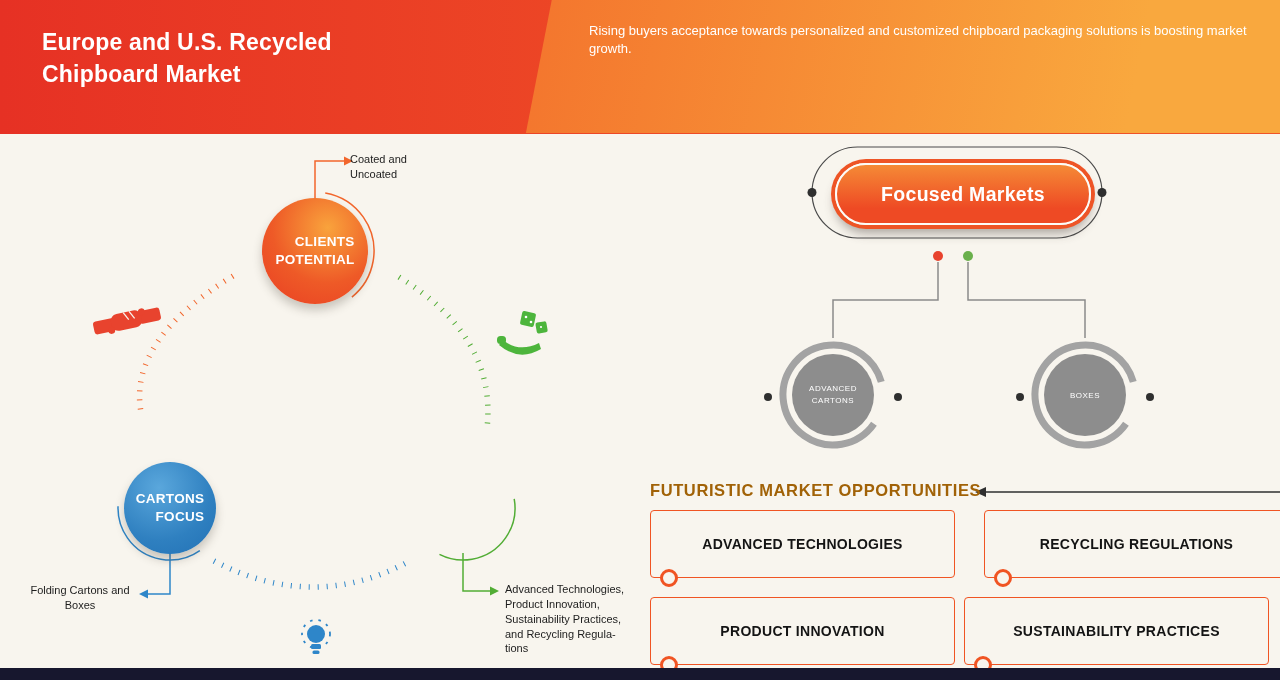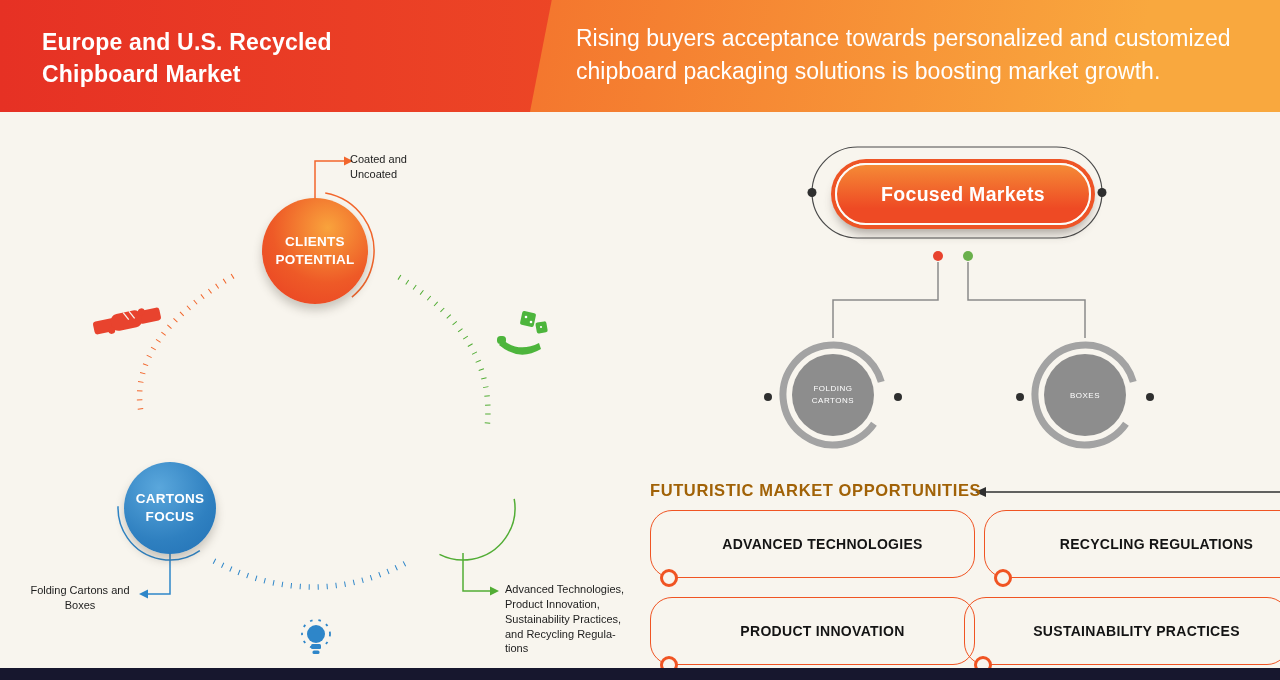--- a/index.html
+++ b/index.html
@@ -1,35 +1,35 @@
 <!DOCTYPE html>
 <html><head>
 <meta charset="utf-8">
 <style>
   html,body { margin:0; padding:0; background:#ddd; }
   .stage {
     position:relative; width:1280px; height:680px; overflow:hidden;
     background:#f8f5ee; font-family:"Liberation Sans", sans-serif;
   }
   
-  .header { position:absolute; left:0; top:0; width:1280px; height:112px;
+  .header { position:absolute; left:0; top:0; width:1280px; height:134px;
     background:linear-gradient(90deg,#e63124 0%,#ee4b26 55%,#f05427 100%); overflow:hidden; }
   .header-right { position:absolute; left:540px; top:-12px; width:800px; height:145px;
     background:linear-gradient(90deg,#f4772e 0%,#f9a83e 75%); transform:skewX(-11deg); }
   .page-title { position:absolute; left:42px; top:27px; width:350px; color:#fff;
     font-size:23px; font-weight:700; line-height:1.38; letter-spacing:0.2px; }
-  .header-subtitle { position:absolute; left:576px; top:22px; width:672px; color:#fff;
-    font-size:23px; line-height:1.42; font-weight:400; }
+  .header-subtitle { position:absolute; left:589px; top:22px; width:672px; color:#fff;
+    font-size:13px; line-height:1.42; font-weight:400; }
   
   .pre { white-space:pre-line; }
   .overlay { position:absolute; left:0; top:0; pointer-events:none; }
   .icon-svg { position:absolute; pointer-events:none; }
   
   .cycle-circle { position:absolute; border-radius:50%; display:flex; align-items:center;
-    justify-content:center; text-align:center; color:#fff; font-weight:600;
+    justify-content:center; text-align:right; color:#fff; font-weight:600;
     font-size:13.5px; line-height:1.3; letter-spacing:0.3px;
     box-shadow:0 6px 10px rgba(60,50,40,0.25); }
   .c-orange { left:262px; top:198px; width:106px; height:106px;
     background:radial-gradient(circle at 62% 28%, #f9a33c, #ee5a27 55%, #e93e23); }
   .c-blue { left:124px; top:462px; width:92px; height:92px;
     background:radial-gradient(circle at 38% 28%, #5aa7dc, #2f80c0 60%, #2271b5); }
   .c-green { left:417px; top:462px; width:92px; height:92px;
     background:radial-gradient(circle at 38% 28%, #7cc95a, #4ca636 60%, #3f9b30); }
   .note { position:absolute; color:#1d1d1d; font-size:11px; line-height:1.35; }
   
@@ -38,22 +38,22 @@
     background:linear-gradient(180deg,#f58a36,#ee4a24 75%);
     border:2px solid #fdfcf8;
     box-shadow:0 0 0 4px #ee5426, 0 8px 11px rgba(70,60,55,0.45);
     color:#fff; font-weight:700; font-size:19.5px; letter-spacing:0.3px; }
   .node-label { position:absolute; color:#fff; font-size:8px; font-weight:500;
     letter-spacing:0.5px; text-align:center; line-height:1.5; }
   
   .opp-heading { position:absolute; left:650px; top:481px; font-size:16.5px;
     font-weight:700; letter-spacing:0.6px; color:#a16207;text-align:center; }
   .opp-box { position:absolute; width:303px; height:66px; border:1.6px solid #f05423;
-    border-radius:22px; display:flex; align-items:center; justify-content:center;
-    font-size:14px; font-weight:700; color:#141414; letter-spacing:0.3px; text-align:center;padding-left:20px; }
+    border-radius:4px; display:flex; align-items:center; justify-content:center;
+    font-size:14px; font-weight:700; color:#141414; letter-spacing:0.3px; text-align:center; }
   .opp-dot { position:absolute; left:9px; bottom:-10px; width:12px; height:12px;
     border:3.5px solid #f05423; background:#f8f5ee; border-radius:50%; }
   
   .cl { fill:none; stroke-width:1.5px; }
   .dots { fill:none; stroke-width:5.5px; stroke-dasharray:1 8; }
   .ring { fill:none; stroke-width:1.5px; }
   
   .bottom-bar { position:absolute; left:0; bottom:0; width:1280px; height:12px; background:#17172e; }
 </style>
 </head>
@@ -158,21 +158,21 @@
   </svg>
 
   <svg class="icon-svg" style="left:296px; top:614px;" width="40" height="52" viewBox="0 0 40 52">
     <circle cx="20" cy="20" r="9" fill="#2e86c9"></circle>
     <rect x="15" y="30" width="10" height="5" rx="1.5" fill="#2e86c9"></rect>
     <rect x="16.5" y="36.5" width="7" height="3.5" rx="1.5" fill="#2e86c9"></rect>
     <circle cx="20" cy="20" r="14" fill="none" stroke="#2e86c9" stroke-width="1.8" stroke-dasharray="2.5 6"></circle>
   </svg>
 
   <div class="focused-pill">Focused Markets</div>
-  <div class="node-label pre" style="left:793px; top:383px; width:80px;">FOLDING
+  <div class="node-label pre" style="left:793px; top:383px; width:80px;">ADVANCED
 CARTONS</div>
   <div class="node-label pre" style="left:1045px; top:390px; width:80px;">BOXES</div>
 
   <div class="opp-heading">FUTURISTIC MARKET OPPORTUNITIES</div>
 
   <div class="opp-box" style="left:650px; top:510px;">
     <span>ADVANCED TECHNOLOGIES</span>
     <span class="opp-dot"></span>
   </div>
   <div class="opp-box" style="left:984px; top:510px;">

